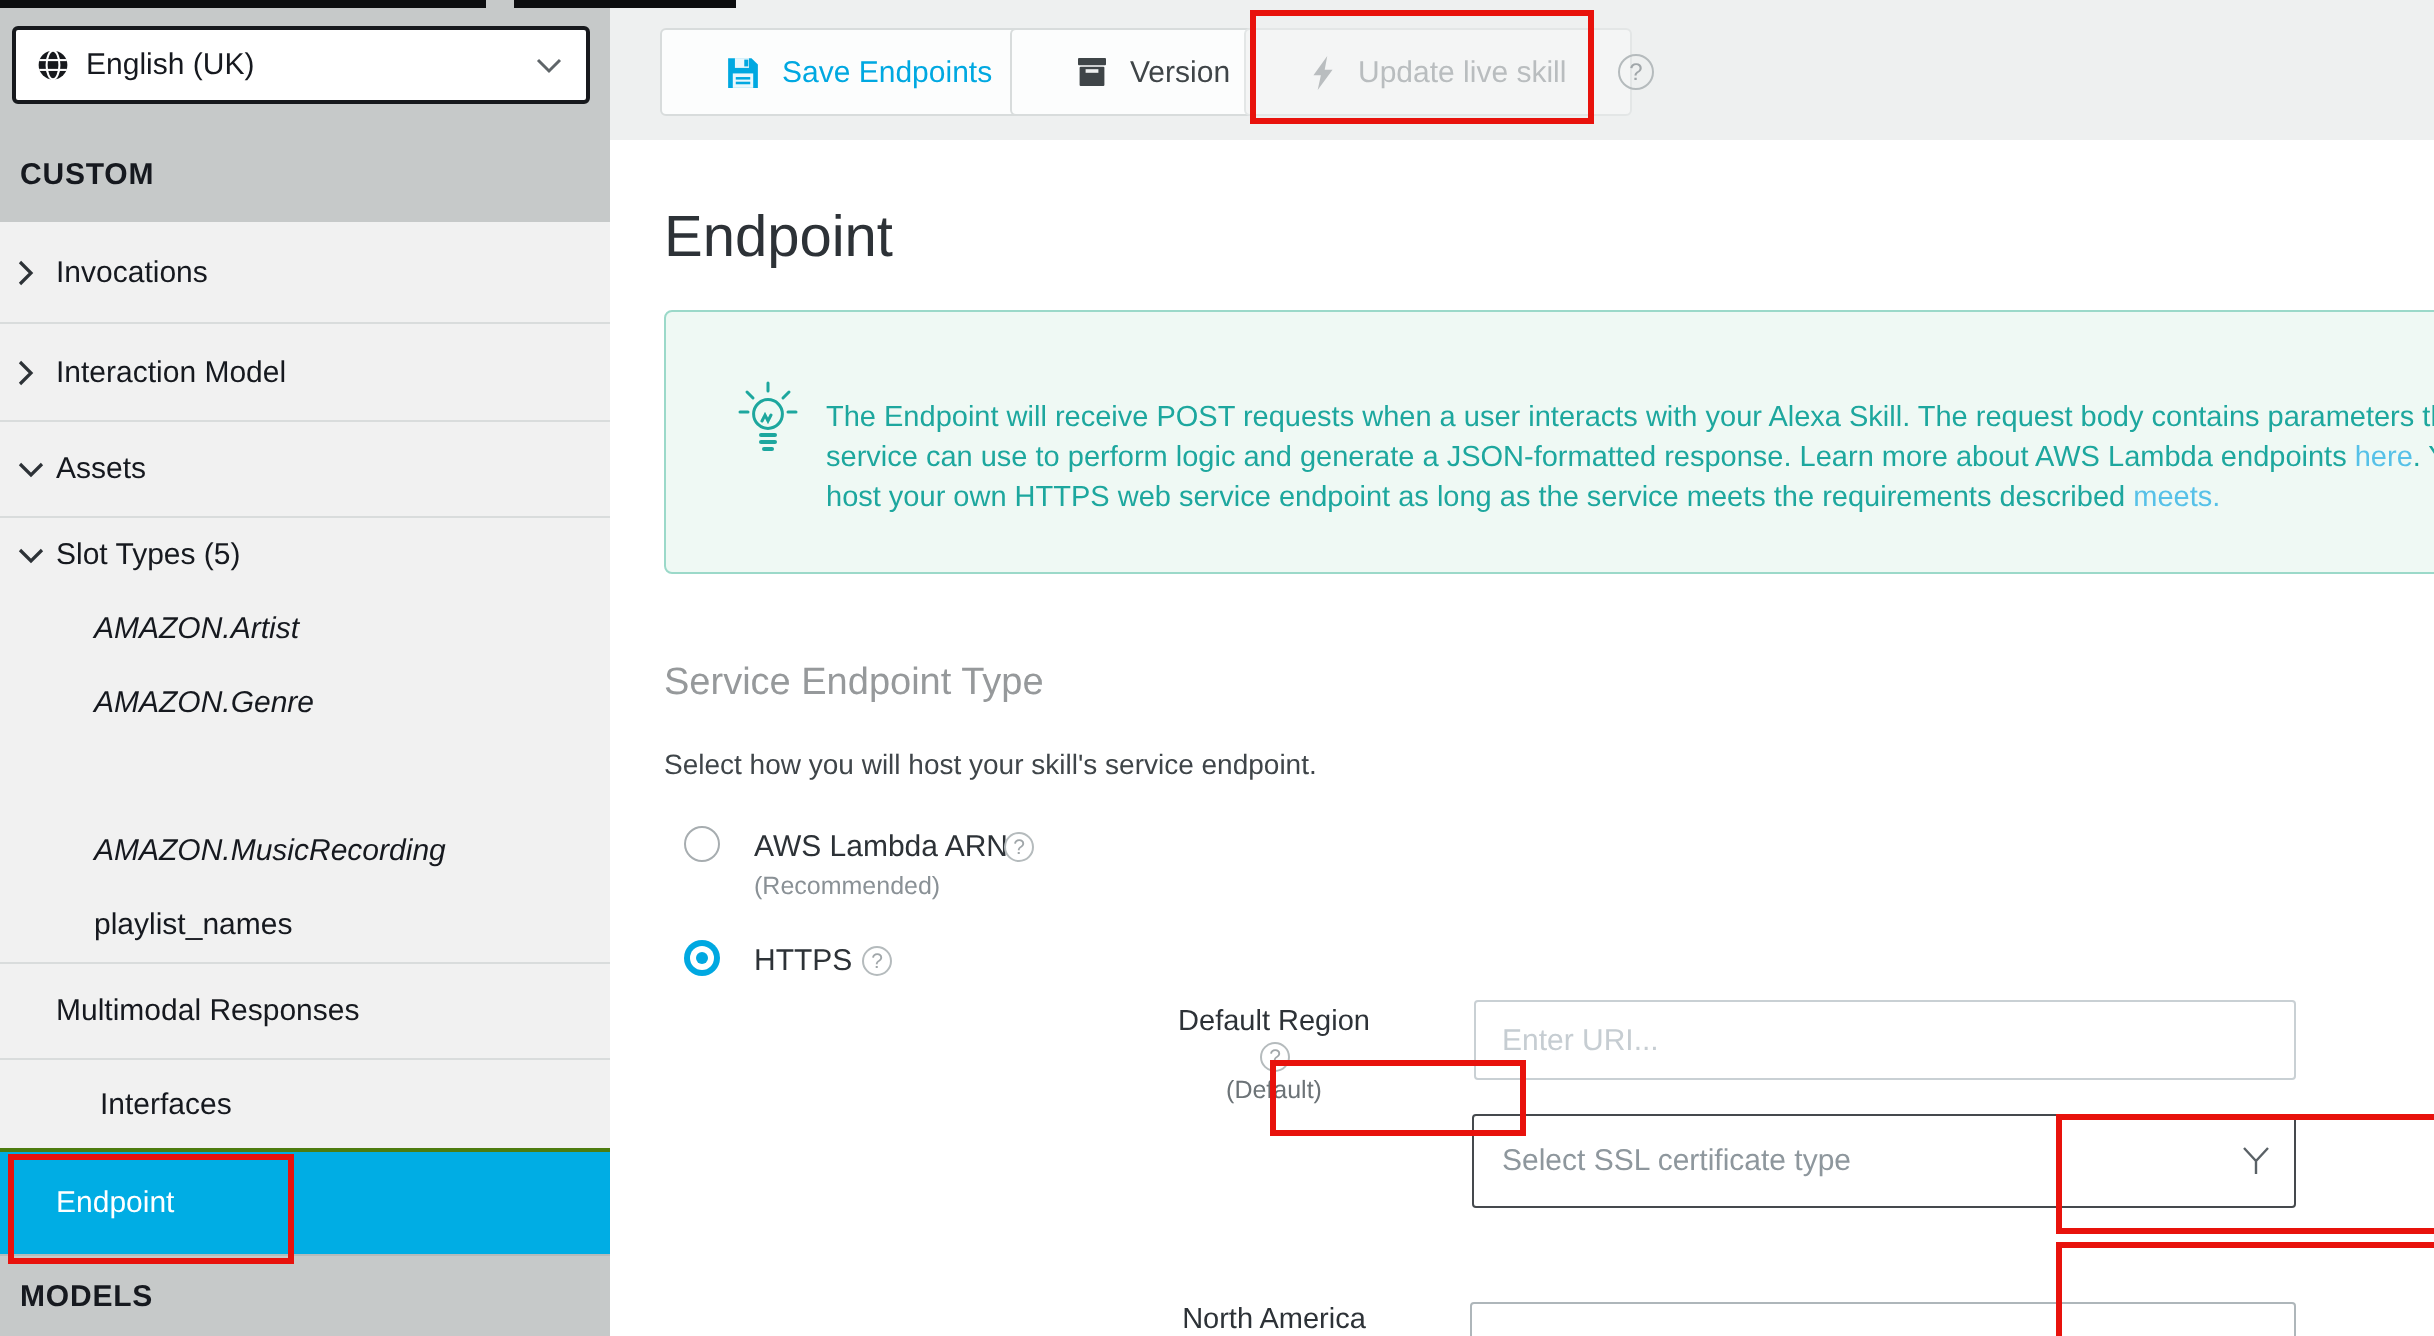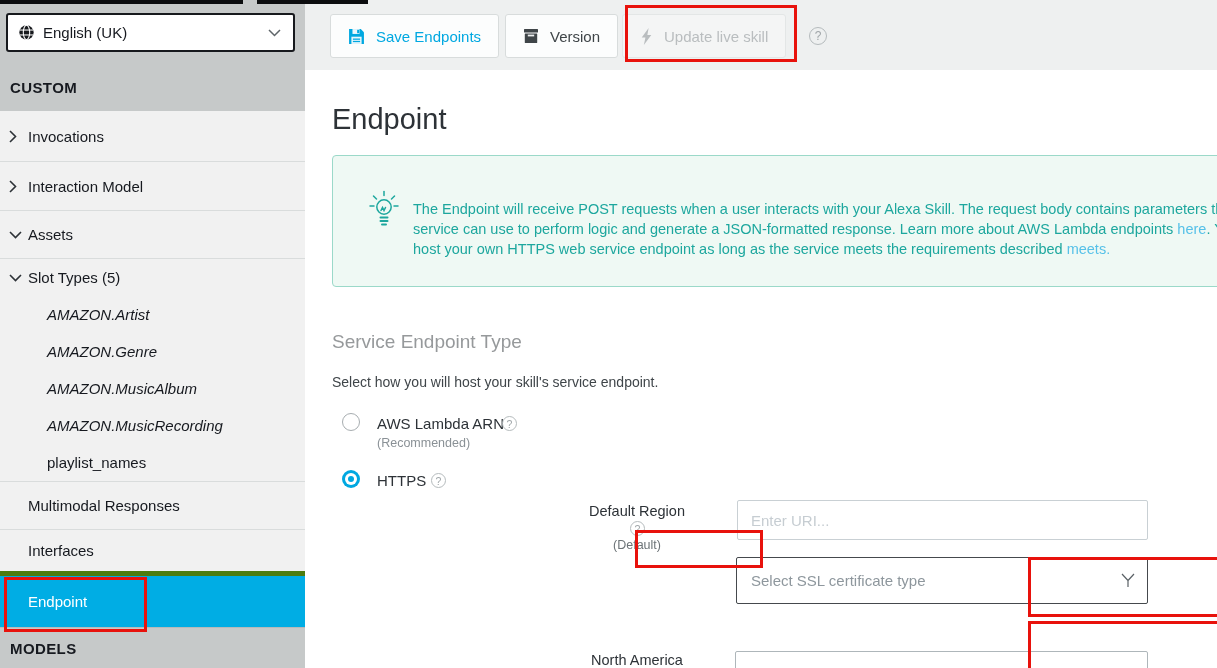--- a/index.html
+++ b/index.html
@@ -21,28 +21,28 @@
   .section-label { position:absolute; left:10px; font-size:15px; font-weight:700; color:#16191f; letter-spacing:.4px; }
   .custom-label { top:79px; }
 
   .nav-item { position:absolute; left:0; width:305px; background:#f1f1f1; display:flex; align-items:center;
     font-size:15px; color:#16191f; cursor:pointer; }
   .nav-item .chev { position:absolute; left:9px; display:flex; }
   .nav-item .lbl { margin-left:28px; }
   .nav-child .lbl { margin-left:47px; font-style:italic; }
   .nav-child.no-italic .lbl { font-style:normal; }
   .bt { border-top:1px solid #d9dcdc; }
-  .bb { border-bottom:5px solid #4d7c0f; }
+  .bb { border-bottom:2px solid #4d7c0f;padding-left:22px; }
   .nav-endpoint { background:#00ade4; color:#fff; }
   .models-band { position:absolute; top:627px; left:0; width:305px; height:41px; background:#c6c9c9; border-top:1px solid #b6baba; }
   .models-band .section-label { top:12px; }
 
   
   .toolbar { position:absolute; left:305px; top:0; width:912px; height:70px; background:#eef0f0; }
-  .tbtn { position:absolute; top:14px; height:44px; display:flex; align-items:center; gap:11px; padding:0 17px;
+  .tbtn { position:absolute; top:14px; height:44px; display:flex; align-items:center; gap:11px; padding:0 32px;
     background:#fcfdfd; border:1px solid #d8dcdc; border-radius:3px; font-size:15px; color:#3f4548; cursor:pointer;
     font-family:"Liberation Sans", sans-serif; }
   .tbtn-save { left:25px; color:#00a8e1; }
   .tbtn-version { left:200px; }
   .tbtn-update { left:317px; background:#f4f5f5; border-color:#e3e6e6; color:#b9bdbf; cursor:default; }
   .help-circle { display:flex; align-items:center; justify-content:center; border:1px solid #b5bbbd; border-radius:50%;
     color:#a0a6a9; background:transparent; }
   .toolbar-help { position:absolute; left:504px; top:27px; width:18px; height:18px; font-size:12px; cursor:pointer; }
 
   
@@ -154,23 +154,20 @@
       </span>
       <span class="lbl">Slot Types (5)</span>
     </div>
 
     <div class="nav-item nav-child" style="top:296px;height:37px;">
       <span class="lbl">AMAZON.Artist</span>
     </div>
     <div class="nav-item nav-child" style="top:333px;height:37px;">
       <span class="lbl">AMAZON.Genre</span>
     </div>
-    <div class="nav-item nav-child" style="top:370px;height:37px;">
-      <span class="lbl">AMAZON.MusicAlbum</span>
-    </div>
     <div class="nav-item nav-child" style="top:407px;height:37px;">
       <span class="lbl">AMAZON.MusicRecording</span>
     </div>
     <div class="nav-item nav-child no-italic" style="top:444px;height:37px;">
       <span class="lbl">playlist_names</span>
     </div>
 
     <div class="nav-item bt" style="top:481px;height:48px;">
       <span class="lbl">Multimodal Responses</span>
     </div>

